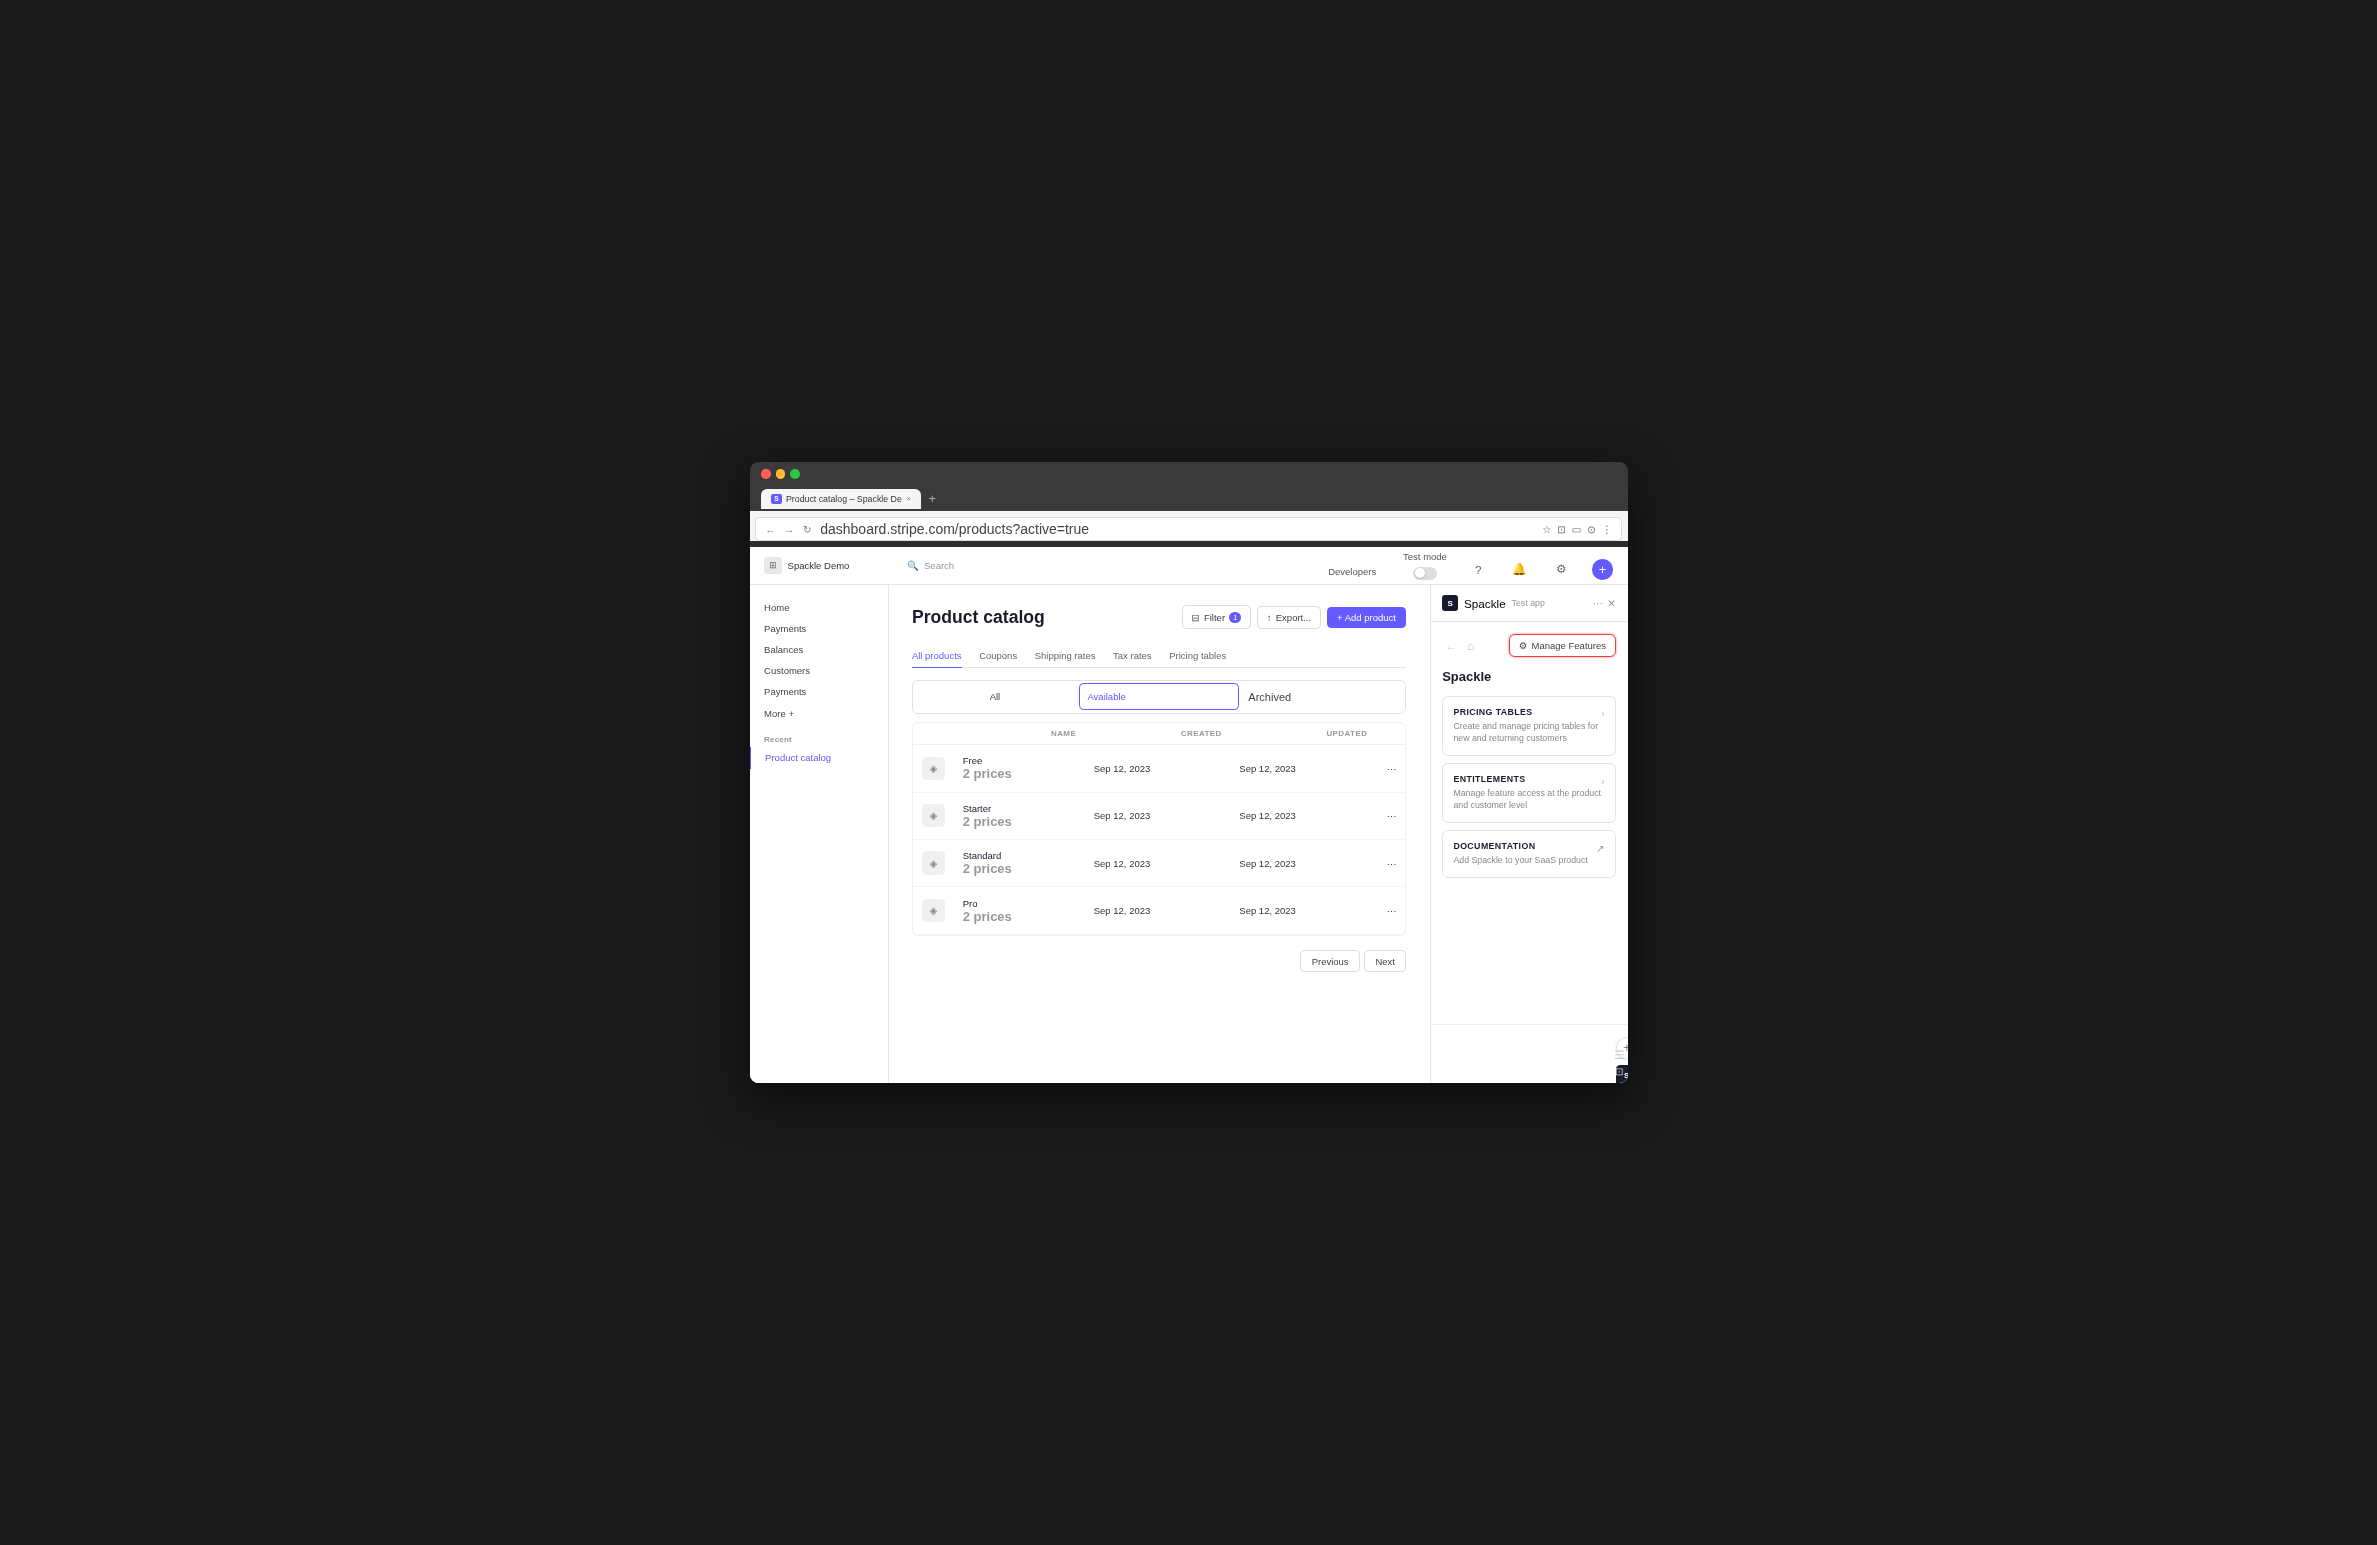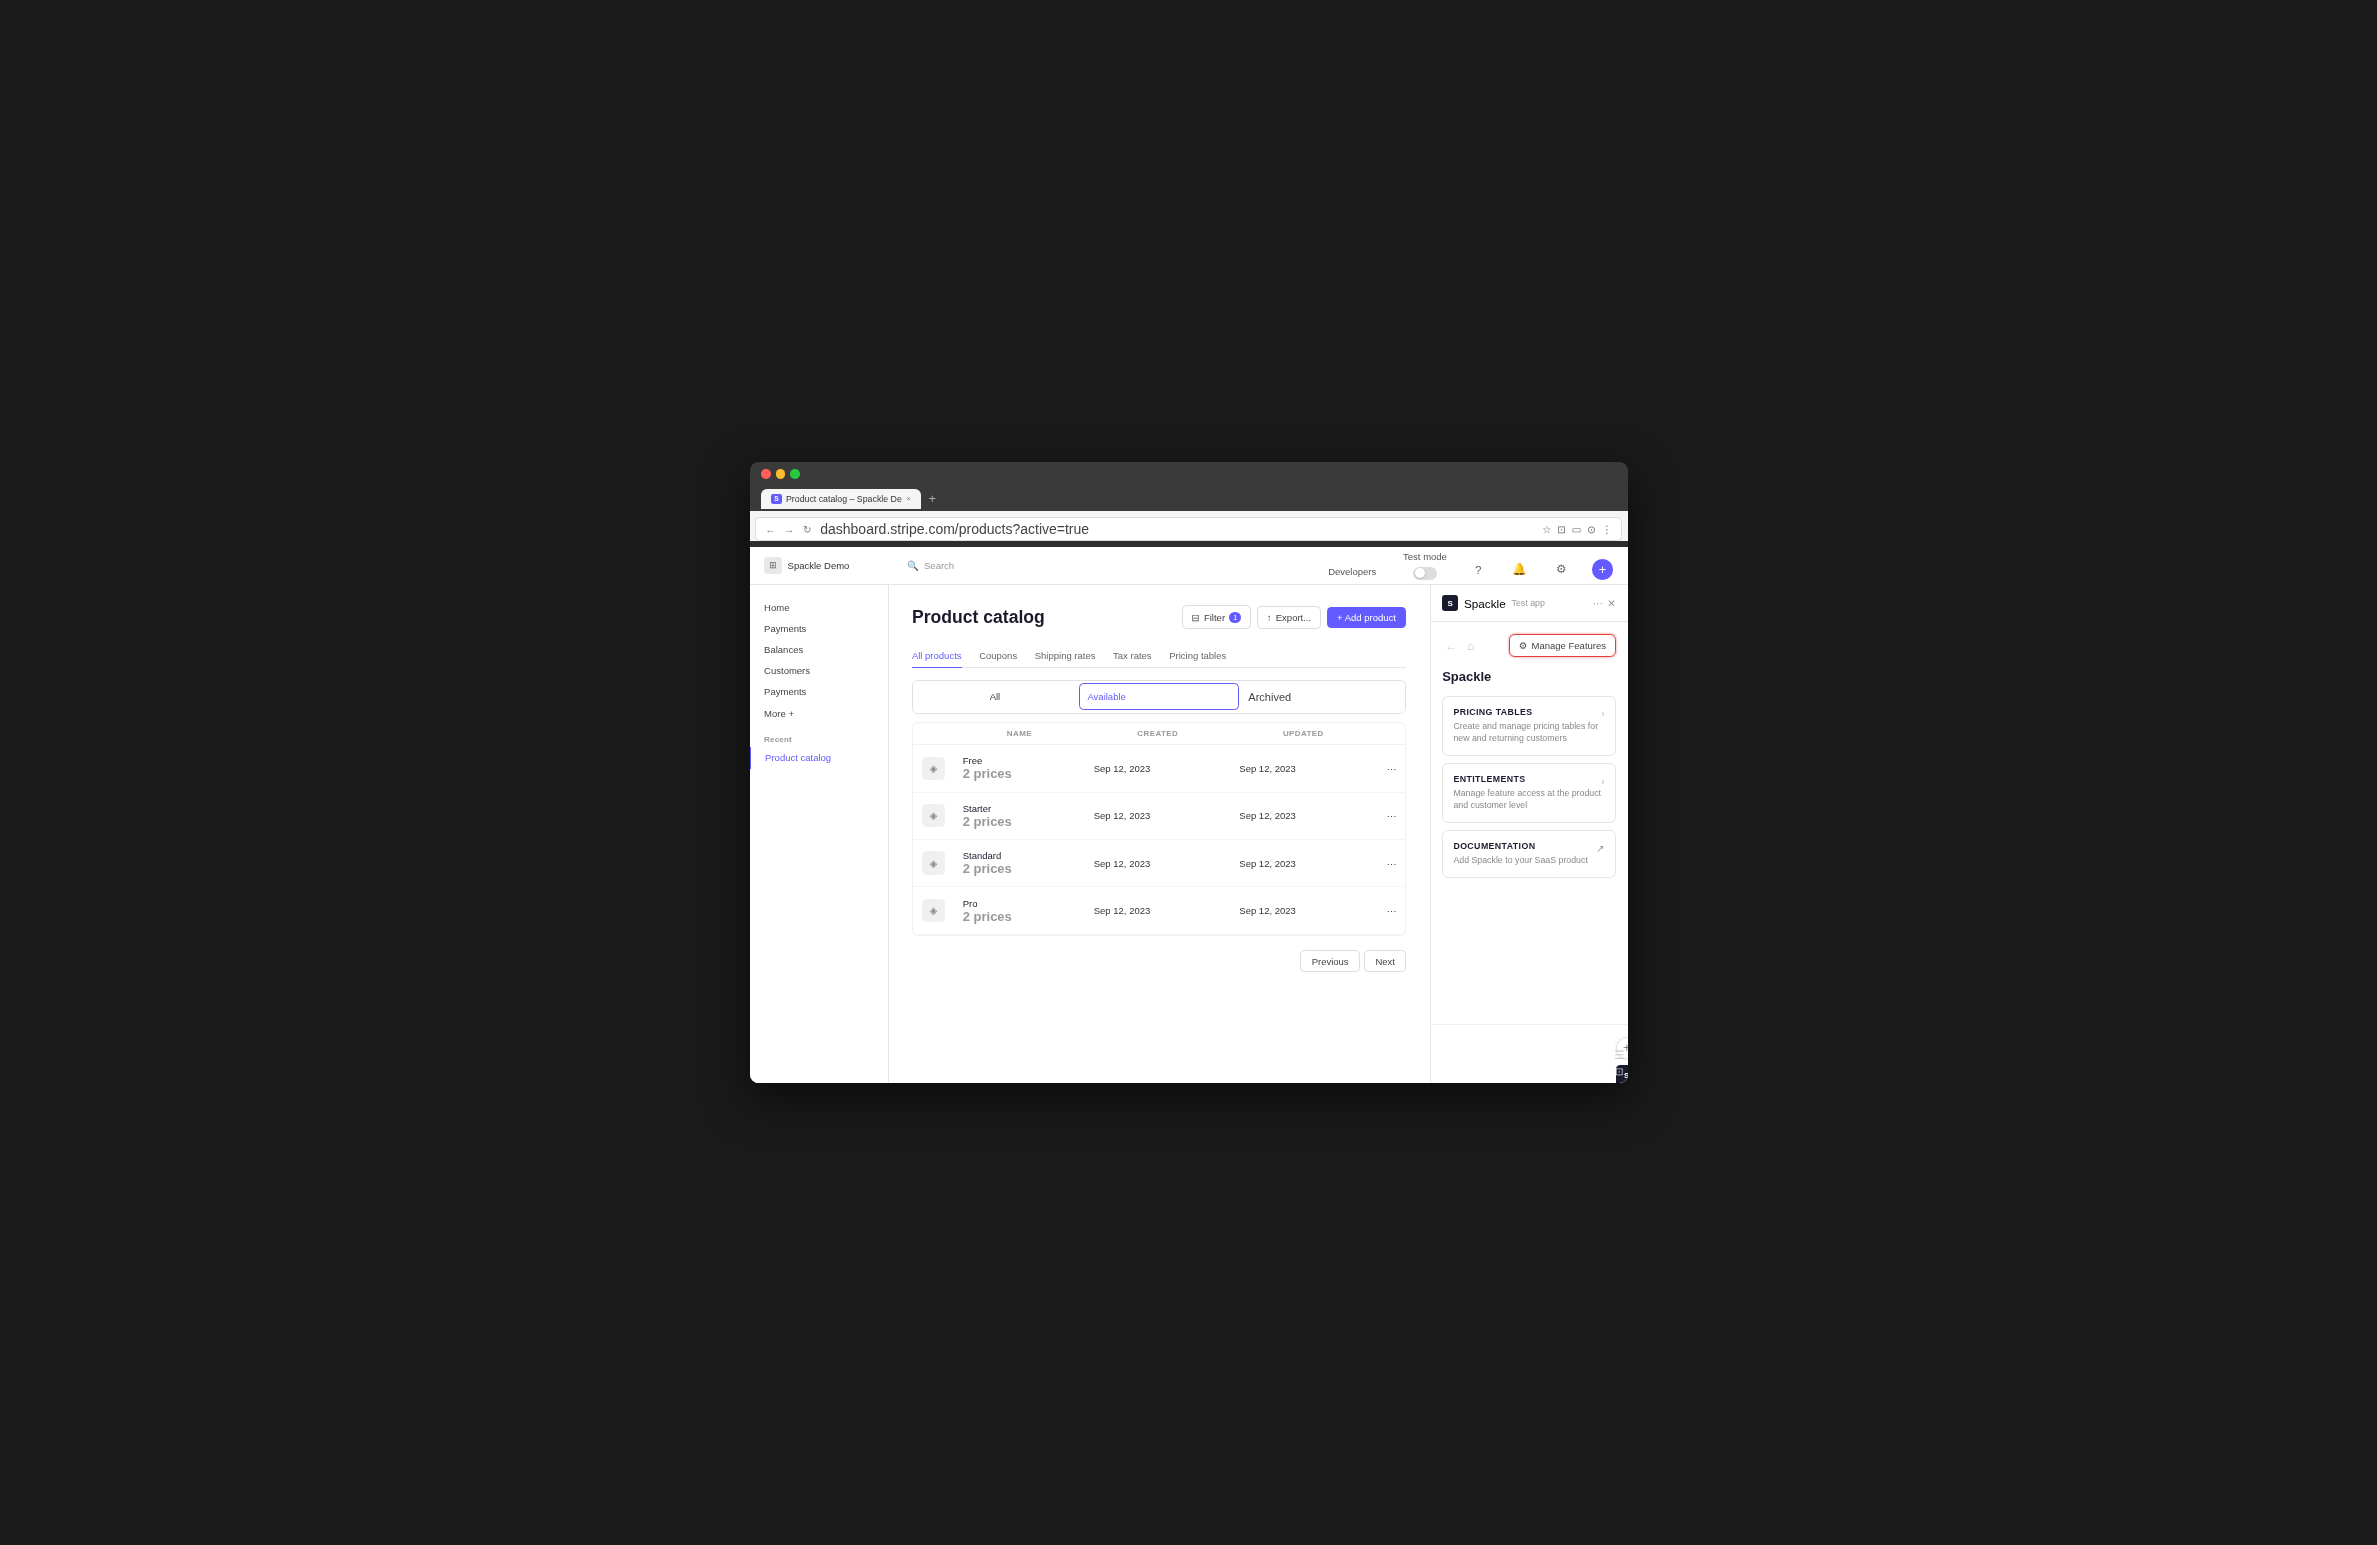--- a/index.html
+++ b/index.html
@@ -364,21 +364,21 @@
       color: #635bff;
       border-bottom: 1.5px solid #635bff;
       font-weight: 500;
     }
     
     .products-table {
       width: 100%;
       border-collapse: collapse;
     }
     .products-table th {
-      text-align: center;
+      text-align: right;
       font-size: 8px;
       font-weight: 600;
       color: #999;
       letter-spacing: 0.4px;
       padding: 5.9px 8.8px;
       border-bottom: 0.7px solid #f0f0f0;
       text-transform: uppercase;
     }
     .products-table td {
       padding: 10.2px 8.8px;

